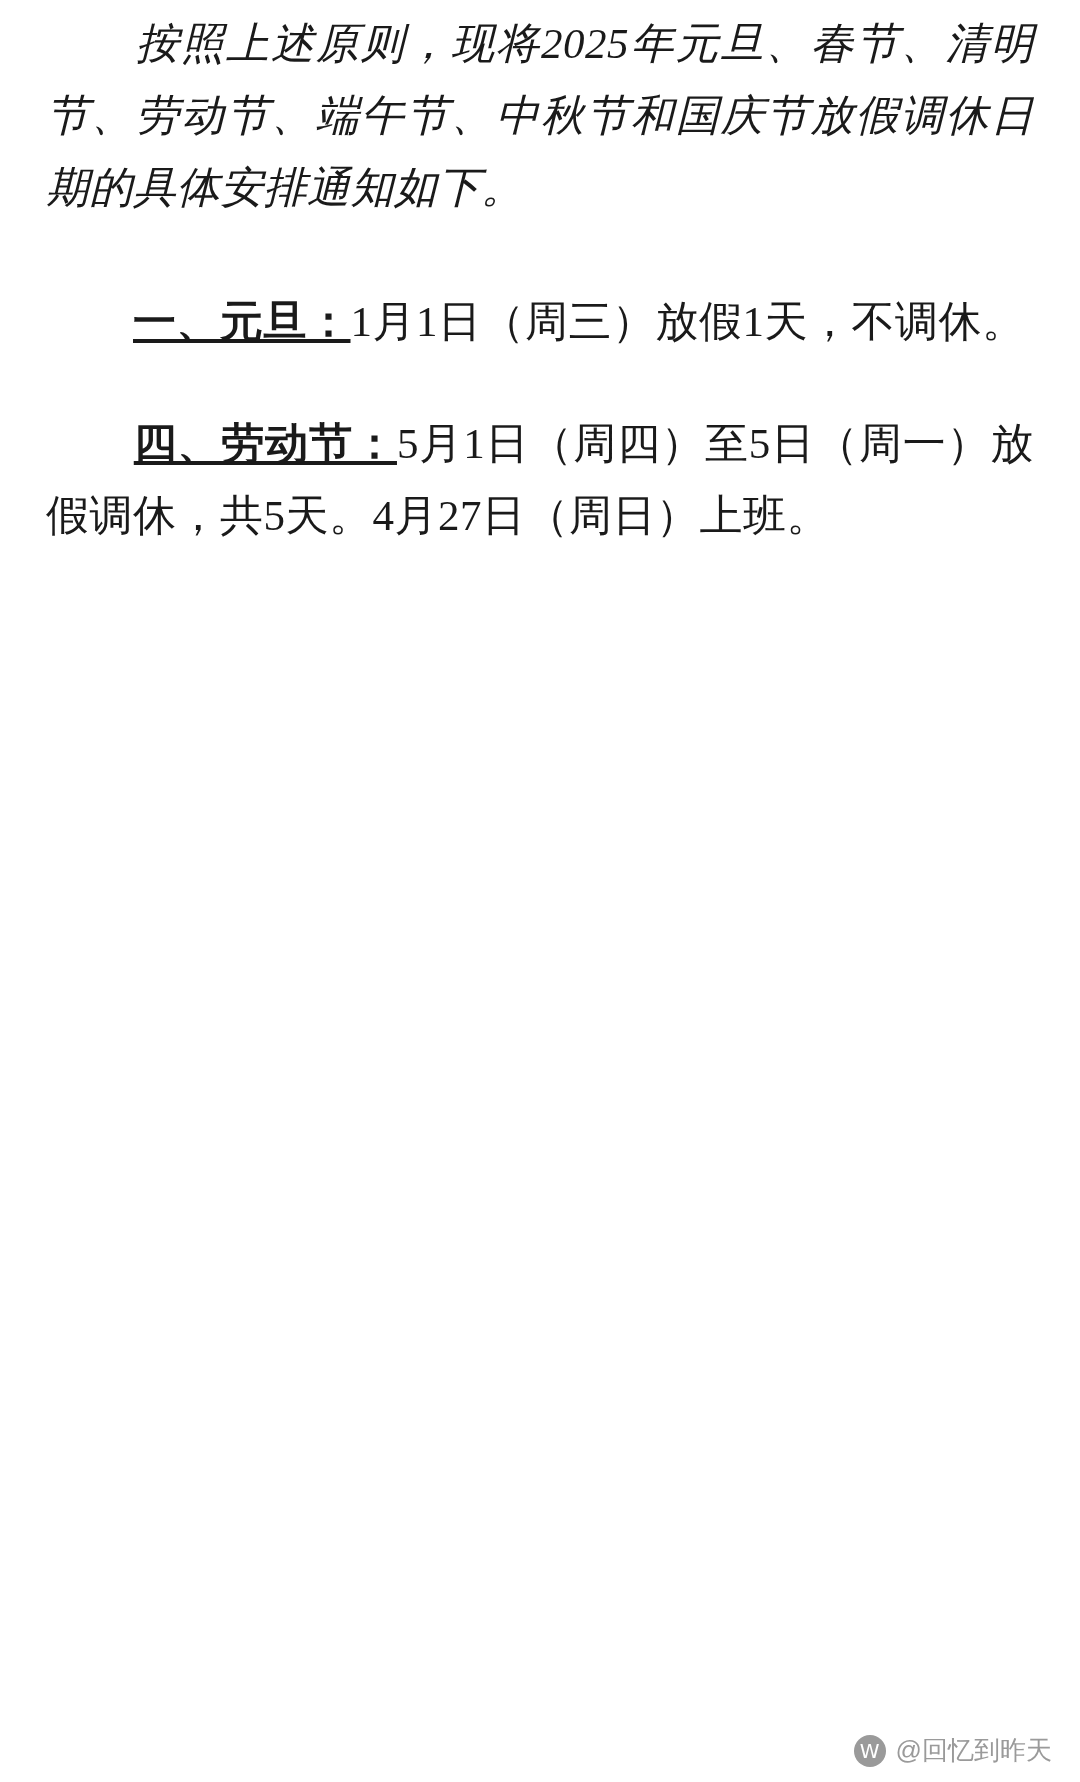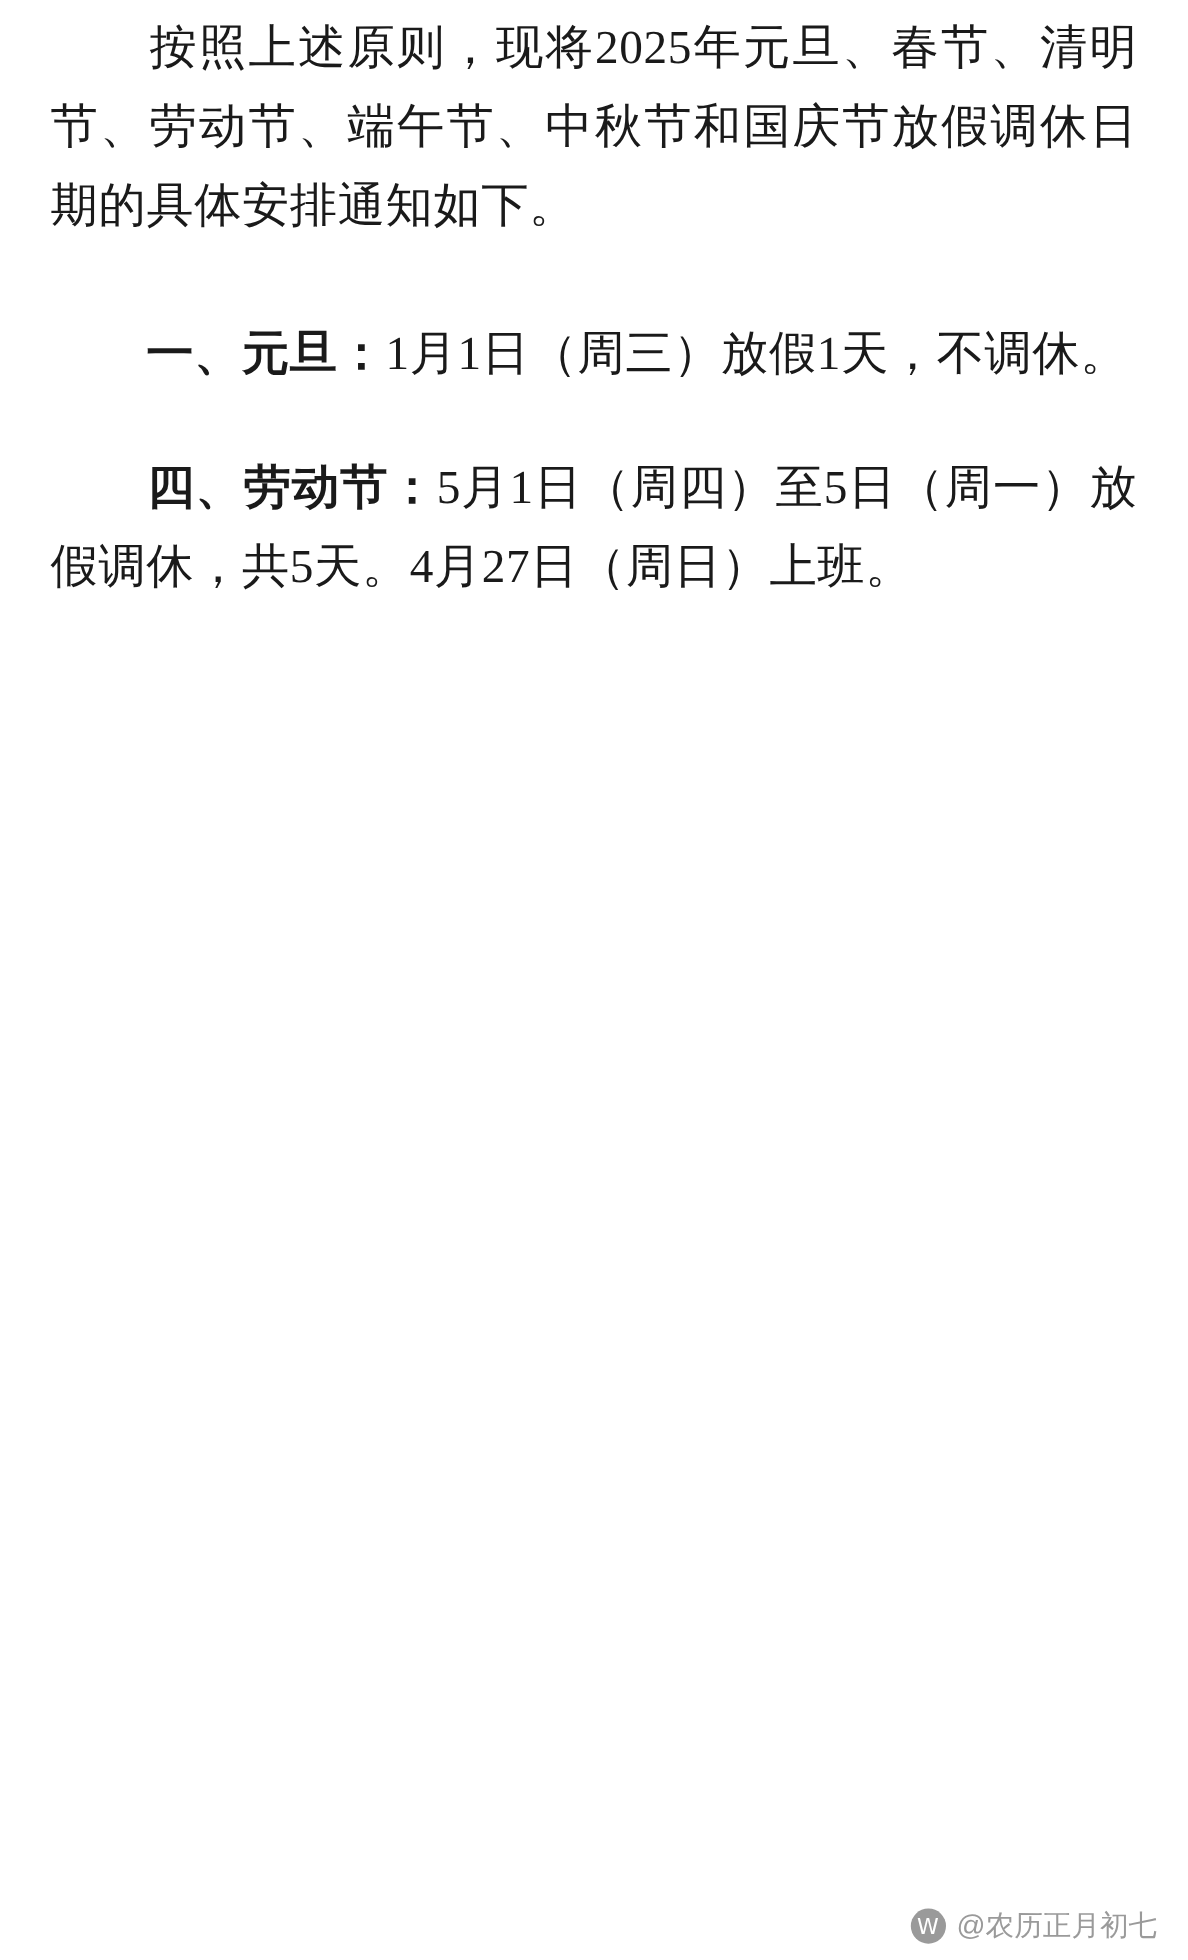--- a/index.html
+++ b/index.html
@@ -29,23 +29,25 @@
     text-align: justify;
     text-justify: inter-ideograph;
     margin: 0 0 44px 0;
     word-break: break-all;
   }
   .para .indent {
     display: inline;
   }
   .lead {
     font-weight: 700;
+    text-decoration: underline;
   }
   .para.intro {
     margin-bottom: 62px;
+    font-style: italic;
   }
   .para.item {
     margin-bottom: 50px;
   }
   .watermark {
     position: absolute;
     right: 28px;
     bottom: 14px;
     display: flex;
     align-items: center;
@@ -82,16 +84,16 @@
 
 
   <p class="para item">
     <span class="indent">　　</span><span class="lead">四、劳动节：</span><span>5月1日（周四）至5日（周一）放假调休，共5天。4月27日（周日）上班。</span>
   </p>
 
 
 
   <div class="watermark">
     <span class="wb-logo">W</span>
-    <span>@农历正月初七</span>
+    <span>@回忆到昨天</span>
   </div>
 
 </div>
 
 </body></html>

